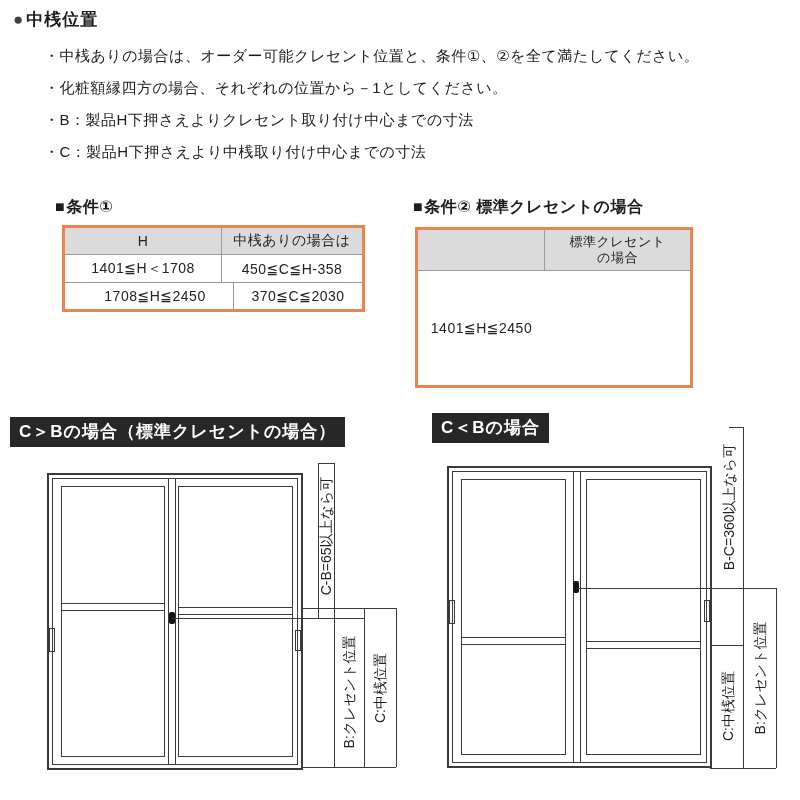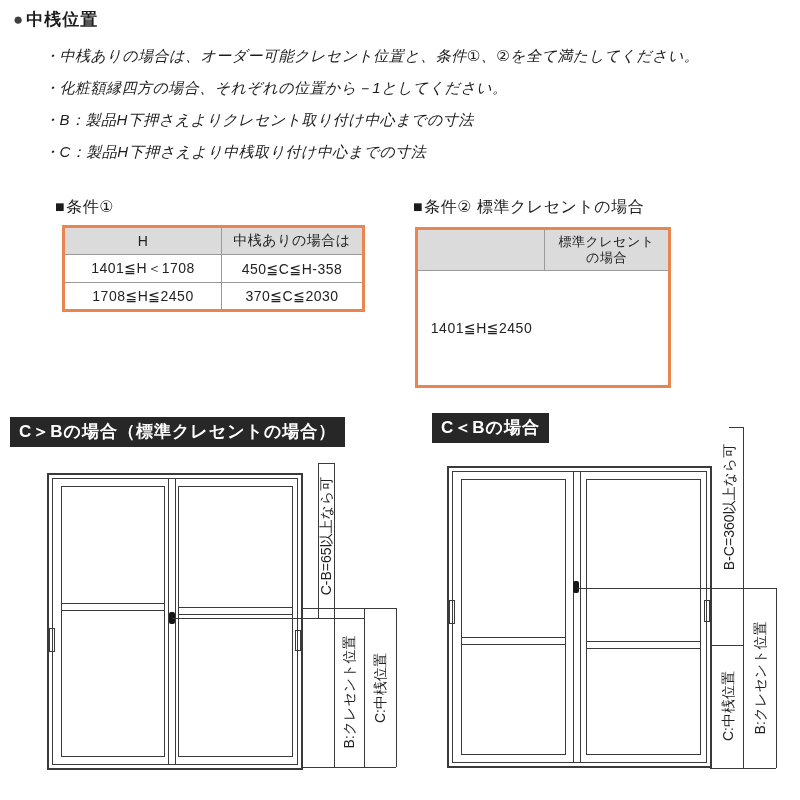--- a/index.html
+++ b/index.html
@@ -14,23 +14,23 @@
   .rect.b2{border-width:2px;}
   .fillblk{position:absolute;background:#161616;border-radius:2px;}
   .vtext{
     position:absolute;transform:rotate(-90deg);transform-origin:center;
     font-size:14px;line-height:20px;height:20px;text-align:center;
     white-space:nowrap;color:#222;
   }
   
   .page-header{position:absolute;left:13px;top:8px;font-size:17px;font-weight:bold;letter-spacing:1px;}
   .page-header .dot{color:#3f3f3f;margin-right:2px;}
-  .notes{position:absolute;left:44px;top:40px;font-size:15px;letter-spacing:0.5px;font-style:italic;}
+  .notes{position:absolute;left:44px;top:40px;font-size:15px;letter-spacing:0.5px;}
   .note{height:32px;line-height:32px;white-space:nowrap;}
-  .cond-label{position:absolute;top:197px;font-size:16px;font-weight:normal;letter-spacing:0.5px;}
+  .cond-label{position:absolute;top:197px;font-size:16px;font-weight:bold;letter-spacing:0.5px;}
   .cond-label .sq{margin-right:1px;}
   
   .tbl{position:absolute;border:3px solid #E9854F;background:#fff;box-sizing:border-box;
        display:flex;flex-direction:column;font-size:14px;color:#222;}
   .trow{display:flex;border-bottom:1px solid #9a9a9a;box-sizing:border-box;}
   .trow:last-child{border-bottom:none;}
   .thead{background:#DBDBDB;}
   .tc{display:flex;align-items:center;justify-content:center;border-right:1px solid #9a9a9a;
       box-sizing:border-box;letter-spacing:0.5px;}
   .tc:last-child{border-right:none;}
@@ -63,30 +63,30 @@
   </div>
   <div class="tbl" style="left:62px;top:225px;width:303px;height:87px;">
     <div class="trow thead" style="height:27px;">
       <div class="tc" style="width:157px;">H</div>
       <div class="tc" style="flex:1;">中桟ありの場合は</div>
     </div>
     <div class="trow" style="height:28px;">
       <div class="tc" style="width:157px;">1401≦H＜1708</div>
       <div class="tc" style="flex:1;">450≦C≦H-358</div>
     </div>
-    <div class="trow" style="flex:1;">
+    <div class="trow" style="flex:1;margin-left:12px;">
       <div class="tc" style="width:157px;">1708≦H≦2450</div>
       <div class="tc" style="flex:1;">370≦C≦2030</div>
     </div>
   </div>
 
   <div class="cond-label" style="left:413px;">
     <span class="sq">■</span><span>条件② 標準クレセントの場合</span>
   </div>
-  <div class="tbl" style="left:415px;top:227px;width:256px;height:161px;">
+  <div class="tbl" style="left:415px;top:227px;width:278px;height:161px;">
     <div class="trow thead" style="height:41px;">
       <div class="tc" style="width:127px;"></div>
       <div class="tc colstack" style="flex:1;">
         <div class="hdr2">標準クレセント</div>
         <div class="hdr2">の場合</div>
       </div>
     </div>
     <div class="trow" style="flex:1;">
       <div class="tc" style="width:127px;">1401≦H≦2450</div>
     </div>

